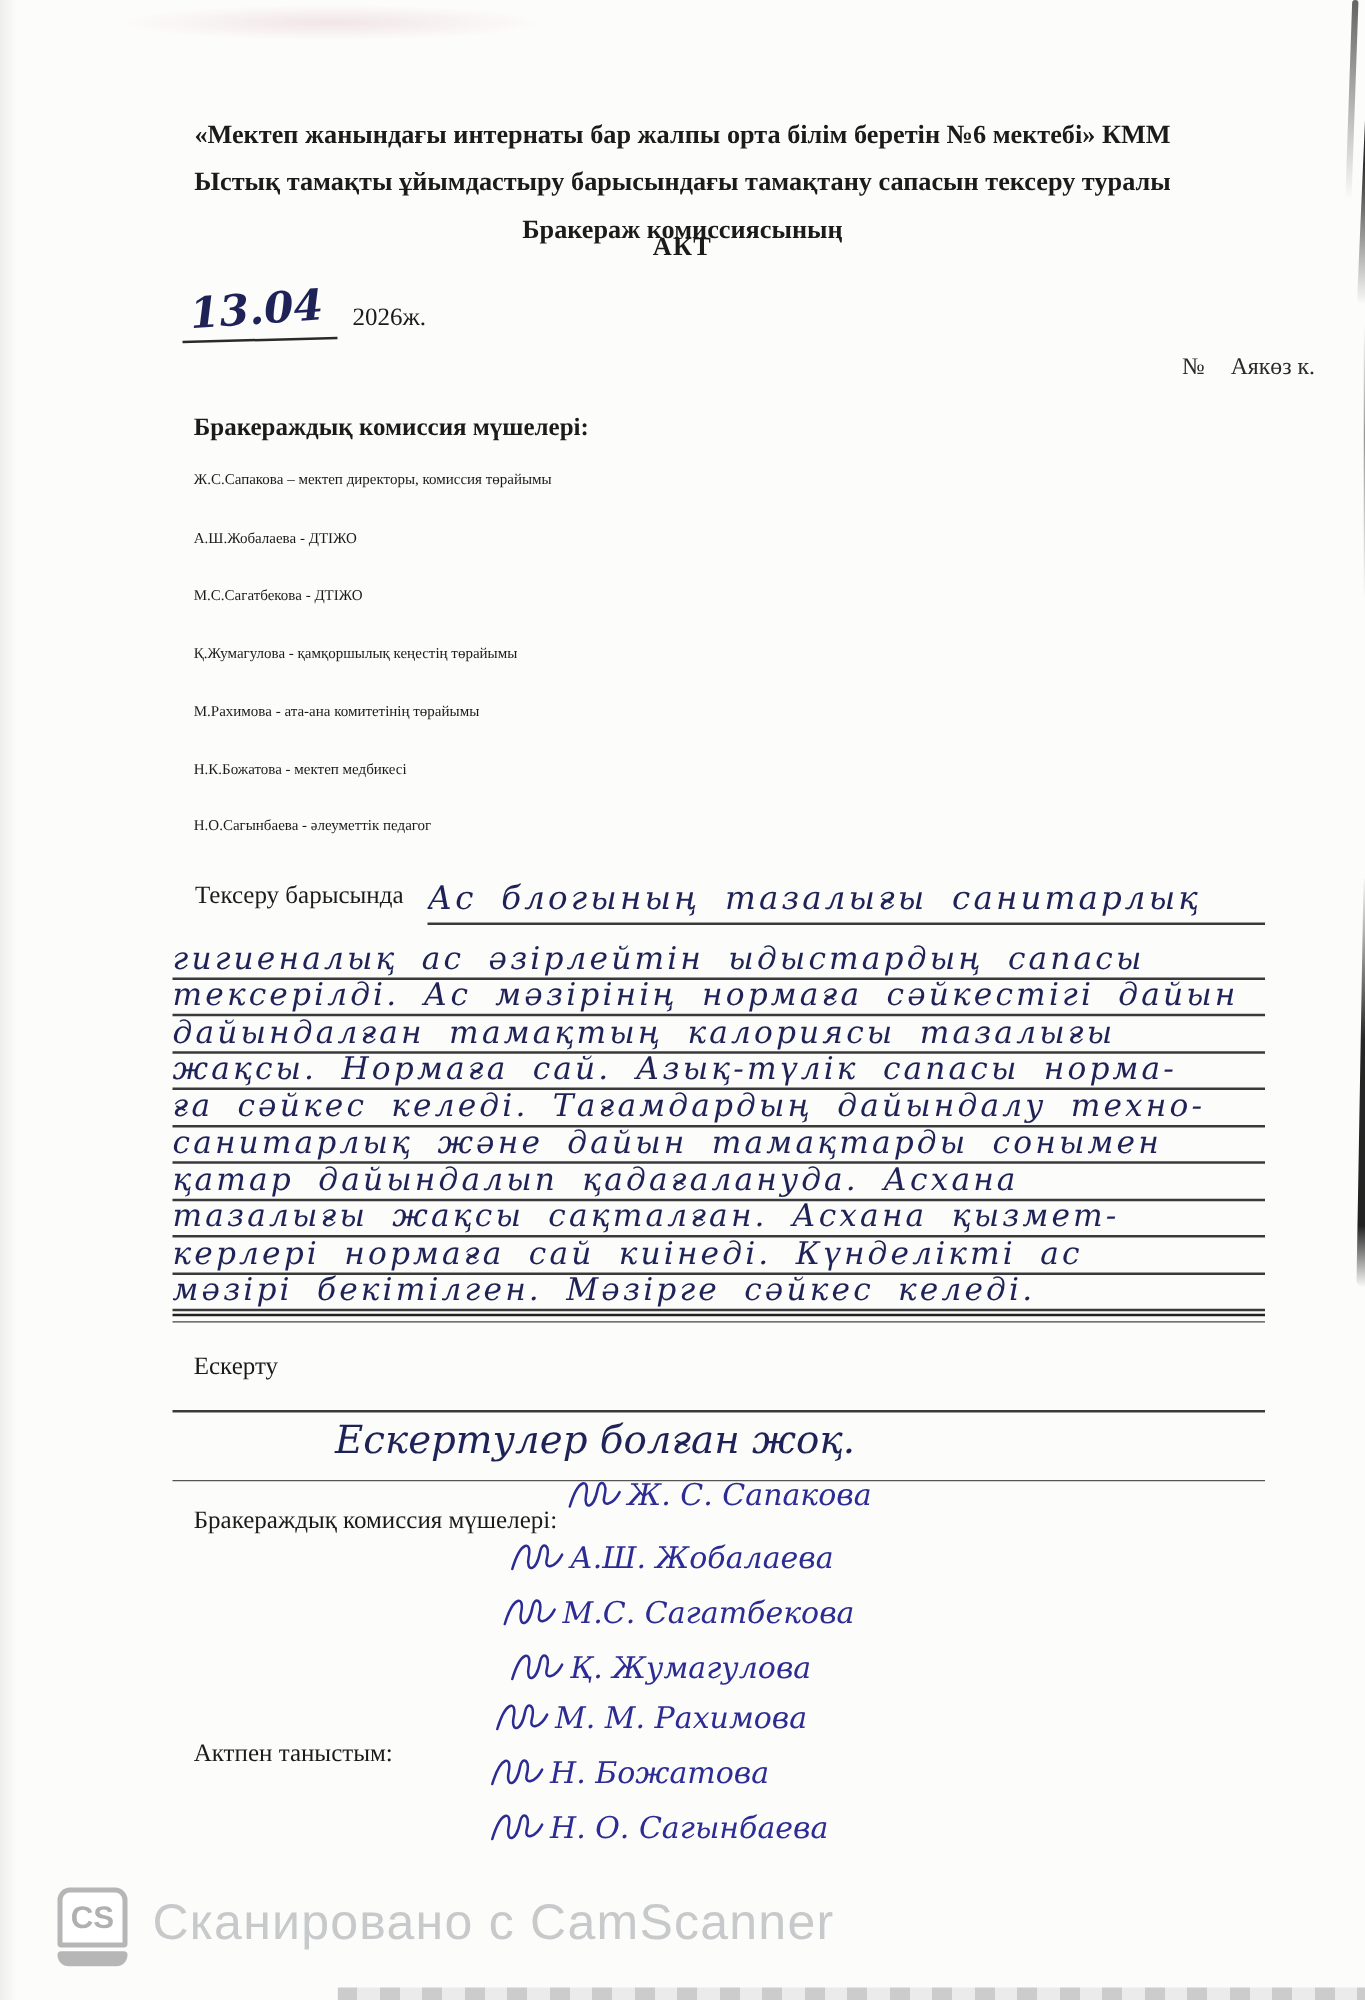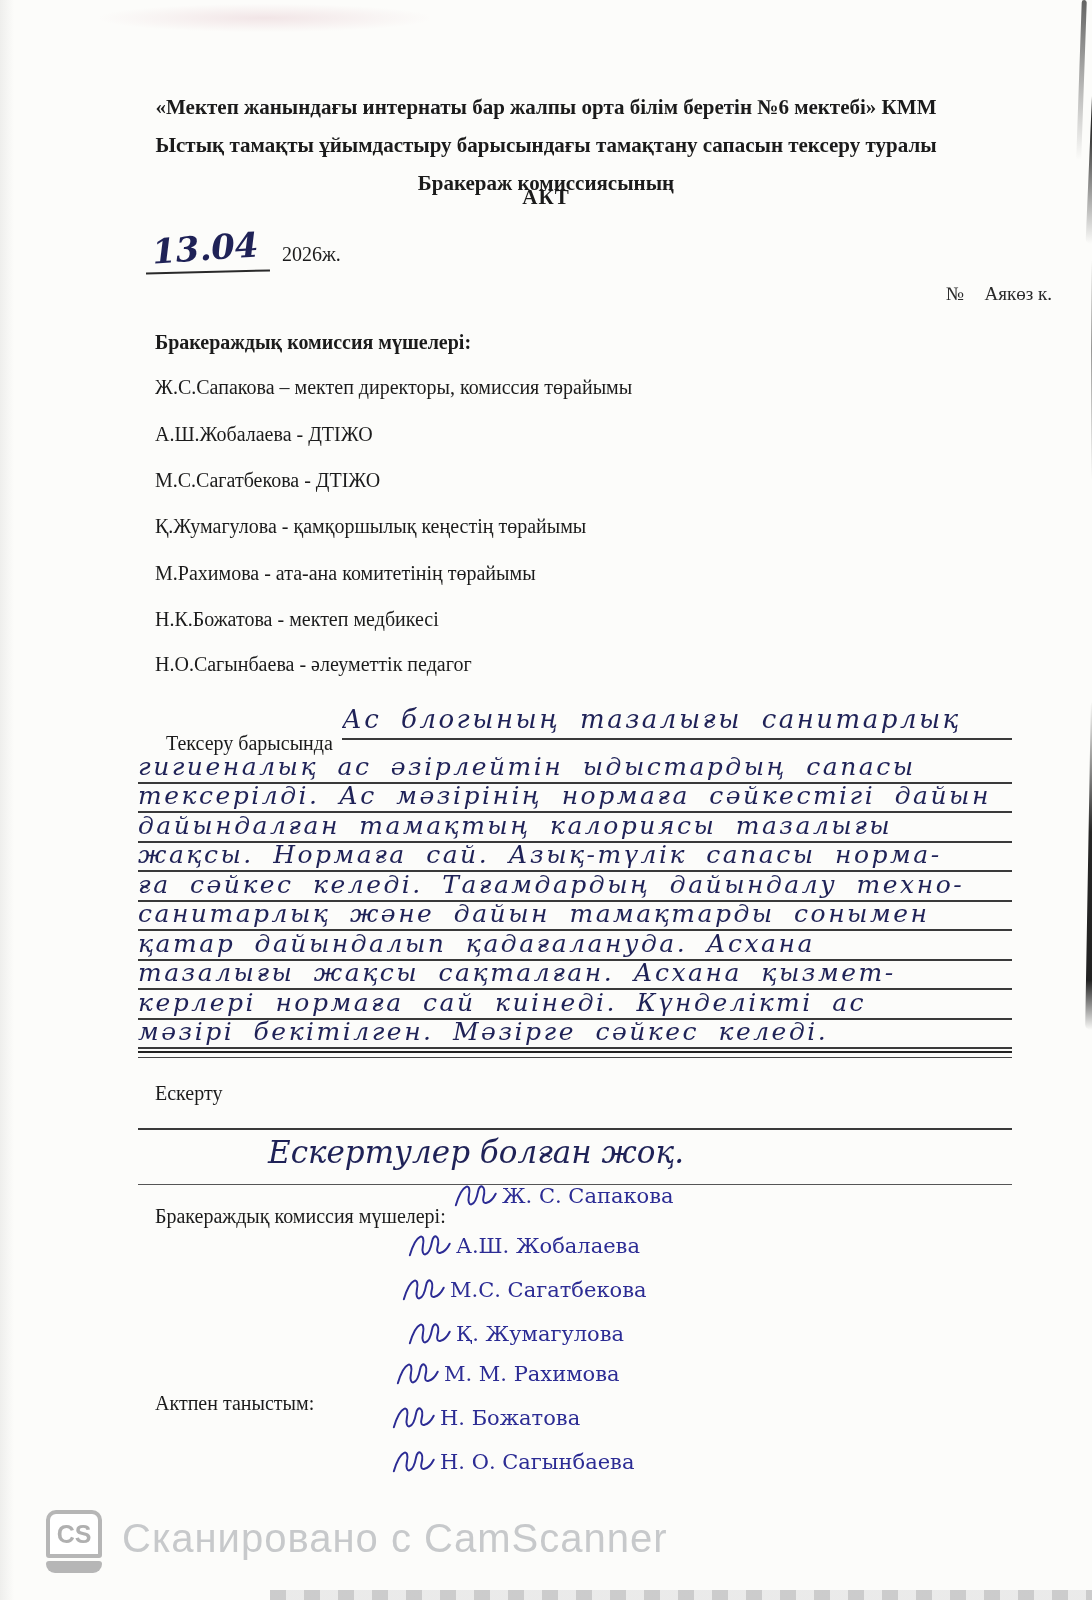--- a/index.html
+++ b/index.html
@@ -9,23 +9,23 @@
     font-family:"Liberation Serif",serif;color:#1b1b1b;padding-left:17px;
   }
   
   .doc-header{position:absolute;top:88px;left:106px;width:880px;text-align:center;
     font-weight:bold;font-size:21px;line-height:38px;}
   .act-title{position:absolute;top:185px;left:106px;width:880px;text-align:center;
     font-weight:bold;font-size:21px;letter-spacing:1px;}
   .number-row{position:absolute;top:283px;right:57px;font-size:19px;color:#2a2a2a;}
   .number-row .num-sign{margin-right:16px;}
   .commission-heading{position:absolute;top:331px;left:155px;font-weight:bold;font-size:20px;}
-  .member{position:absolute;left:155px;font-size:20px;white-space:nowrap;}
+  .member{position:absolute;left:155px;font-size:12px;white-space:nowrap;}
   .m0{top:376px}.m1{top:423px}.m2{top:469px}.m3{top:515px}.m4{top:562px}.m5{top:608px}.m6{top:653px}
-  .inspect-label{position:absolute;top:705px;left:166px;font-size:20px;margin-top:27px;}
+  .inspect-label{position:absolute;top:705px;left:156px;font-size:20px;}
   .note-label{position:absolute;top:1082px;left:155px;font-size:20px;}
   .sig-label{position:absolute;top:1205px;left:155px;font-size:20px;}
   .acq-label{position:absolute;top:1392px;left:155px;font-size:20px;}
 
   
   .hw{font-family:"DejaVu Serif",serif;font-style:italic;color:#1f2257;}
   .date-hw{position:absolute;top:228px;left:152px;font-size:34px;font-weight:bold;
     transform:rotate(-4deg);}
   .date-line{position:absolute;top:271px;left:146px;width:124px;border-bottom:2.5px solid #2a2a2a;
     transform:rotate(-1.5deg);}
@@ -37,21 +37,21 @@
   .hw0{left:342px;width:670px;top:702px;height:36px;font-size:26px;line-height:34px;}
   .r1{top:752px}.r2{top:781px}.r3{top:811px}.r4{top:840px}.r5{top:870px}
   .r6{top:899px}.r7{top:929px}.r8{top:958px}.r9{top:988px}.r10{top:1017px}
   .heavy-rule{position:absolute;top:1051px;left:138px;width:874px;height:4px;
     border-top:2.5px solid #222;border-bottom:1.5px solid #444;}
   .note-rule-1{position:absolute;top:1128px;left:138px;width:874px;border-top:2px solid #3a3a3a;}
   .note-hw{position:absolute;top:1134px;left:268px;font-size:31px;z-index:2;}
   .note-rule-2{position:absolute;top:1184px;left:138px;width:874px;border-top:1.5px solid #555;}
 
   .sig-row{position:absolute;display:flex;align-items:center;gap:4px;color:#2c2c94;
-    font-family:"DejaVu Serif",serif;font-size:21px;white-space:nowrap;text-align:center;}
+    font-family:"DejaVu Serif",serif;font-style:italic;font-size:24px;white-space:nowrap;text-align:center;}
   .sig-row svg{flex:0 0 auto;}
   .s0{top:1178px;left:452px}.s1{top:1228px;left:406px}.s2{top:1272px;left:400px}
   .s3{top:1316px;left:406px}.s4{top:1356px;left:394px}.s5{top:1400px;left:390px}
   .s6{top:1444px;left:390px}
 
   
   .wm-icon{position:absolute;left:46px;top:1510px;width:56px;}
   .wm-box{height:40px;border:4px solid #b6b6b6;border-radius:10px 10px 3px 3px;background:#fff;
     display:flex;align-items:center;justify-content:center;
     font-family:"Liberation Sans",sans-serif;font-weight:bold;font-size:25px;color:#b0b0b0;}

